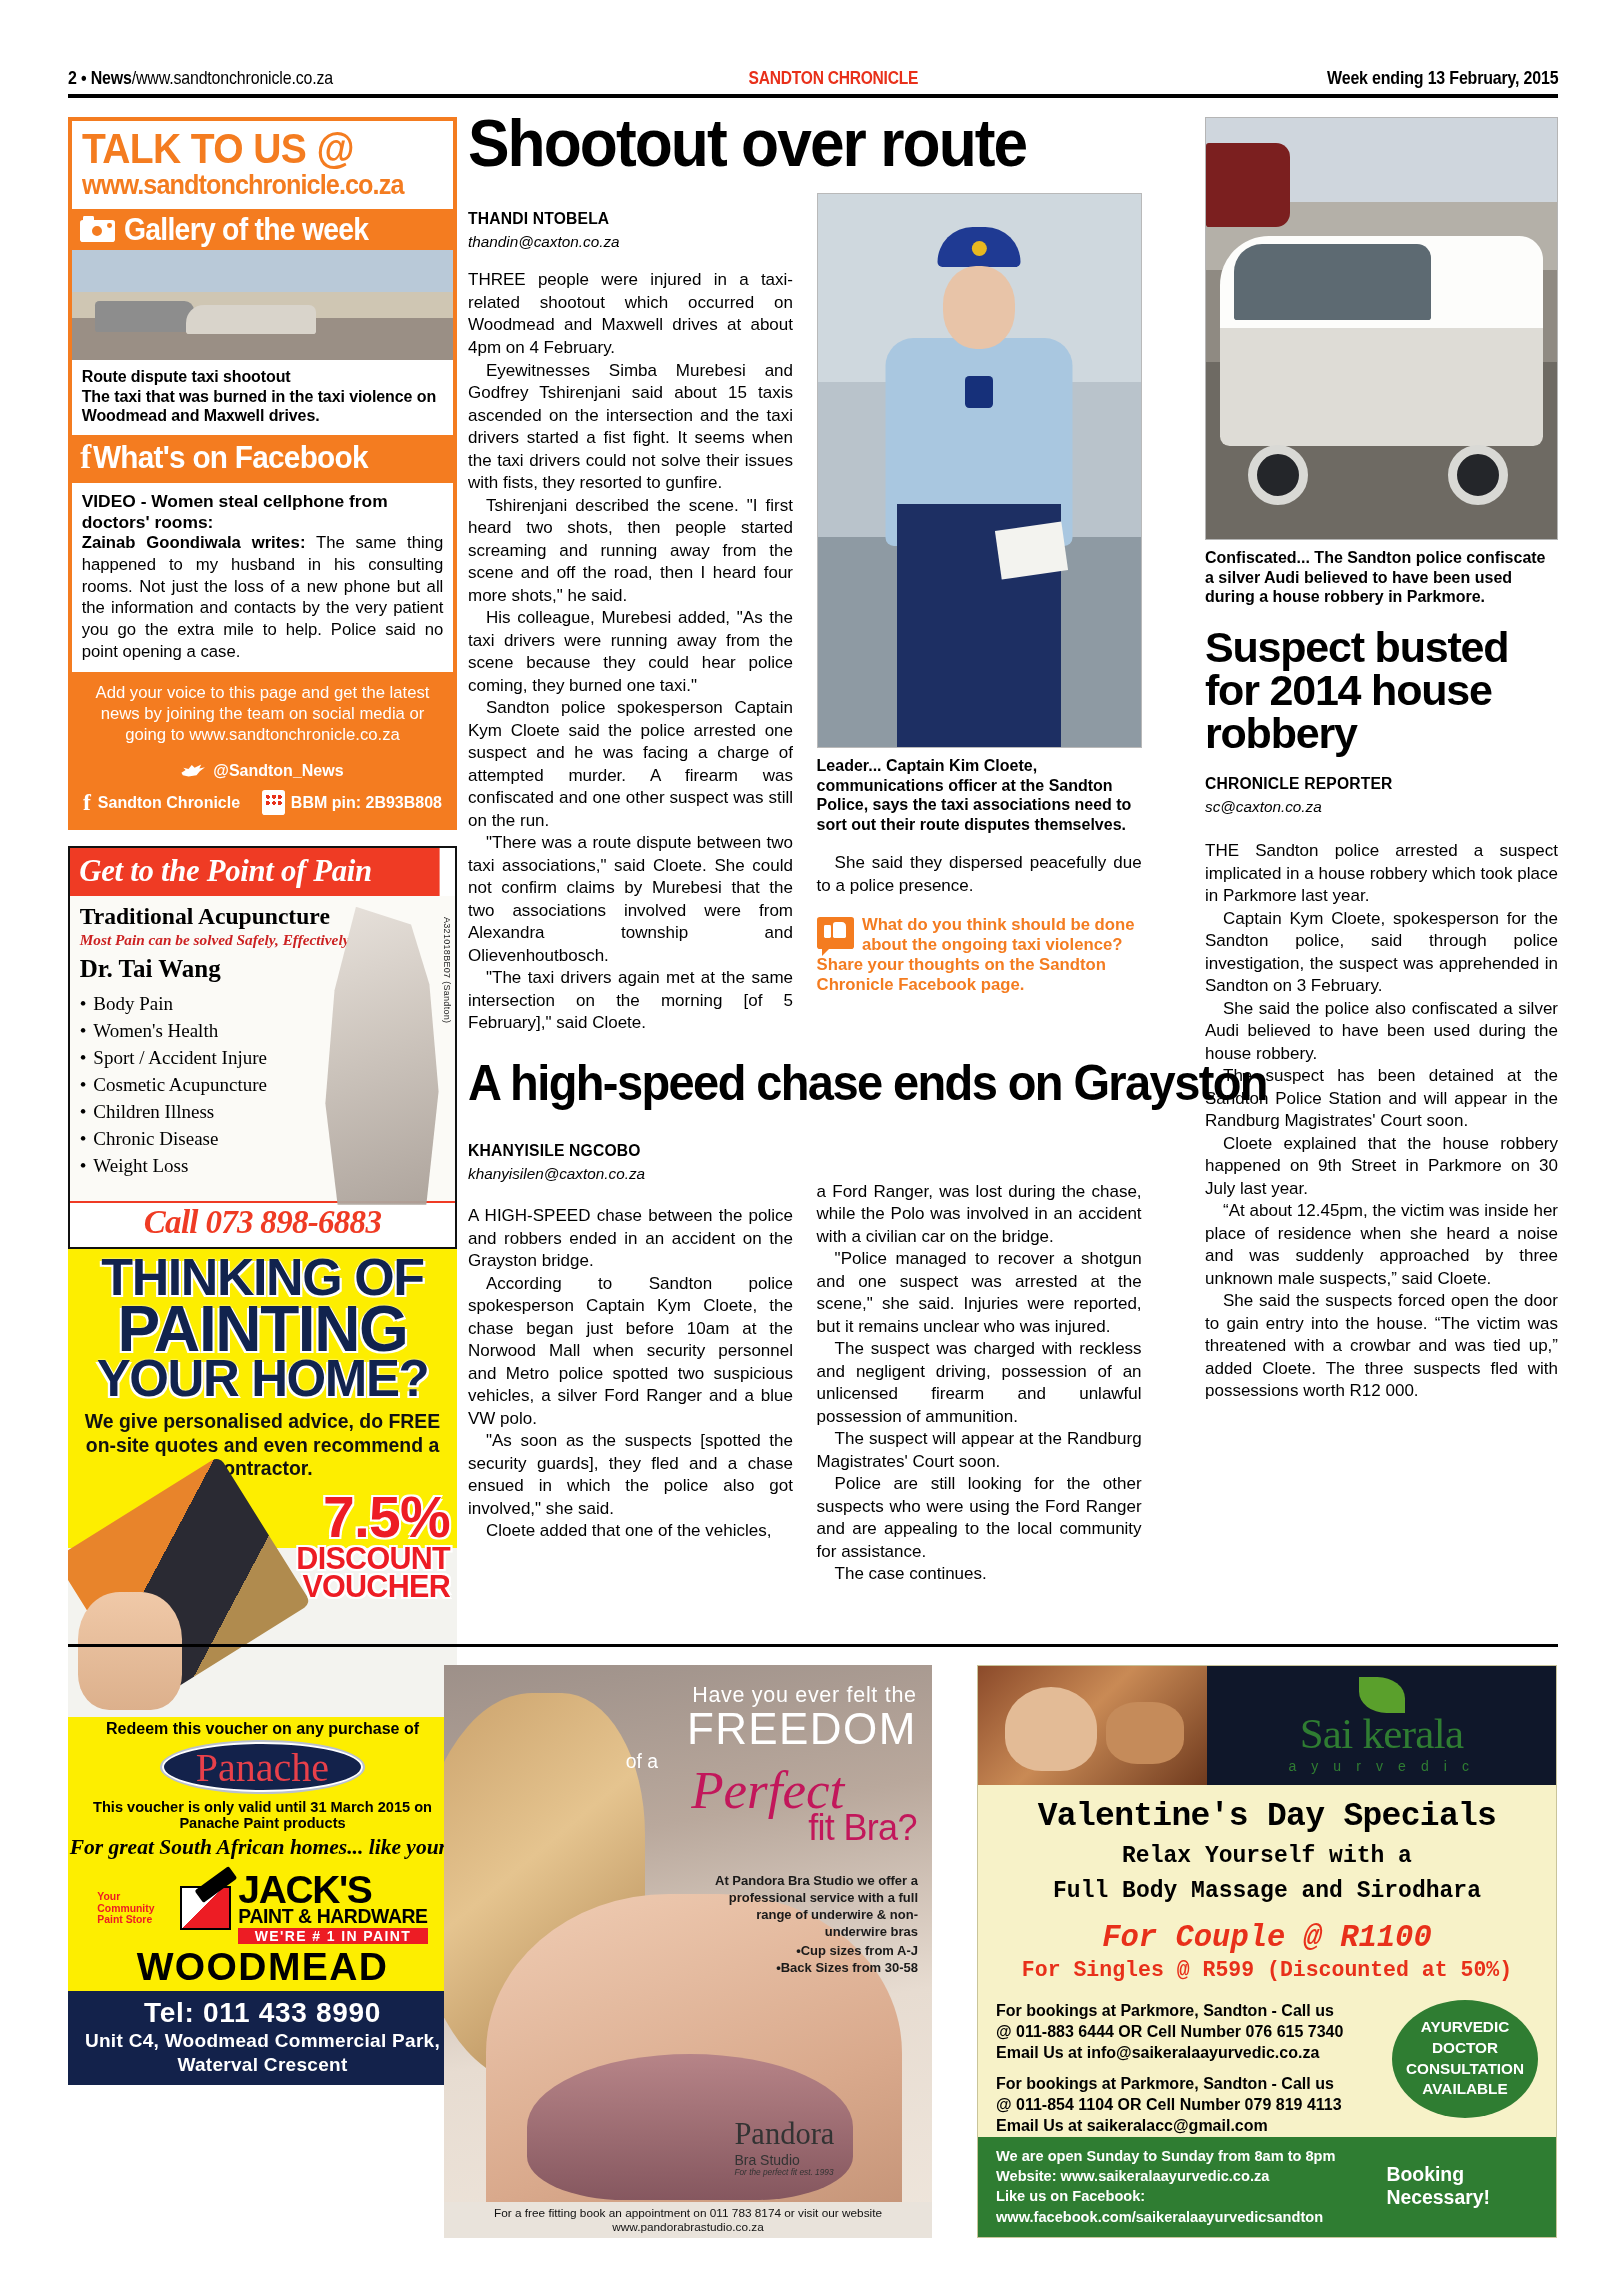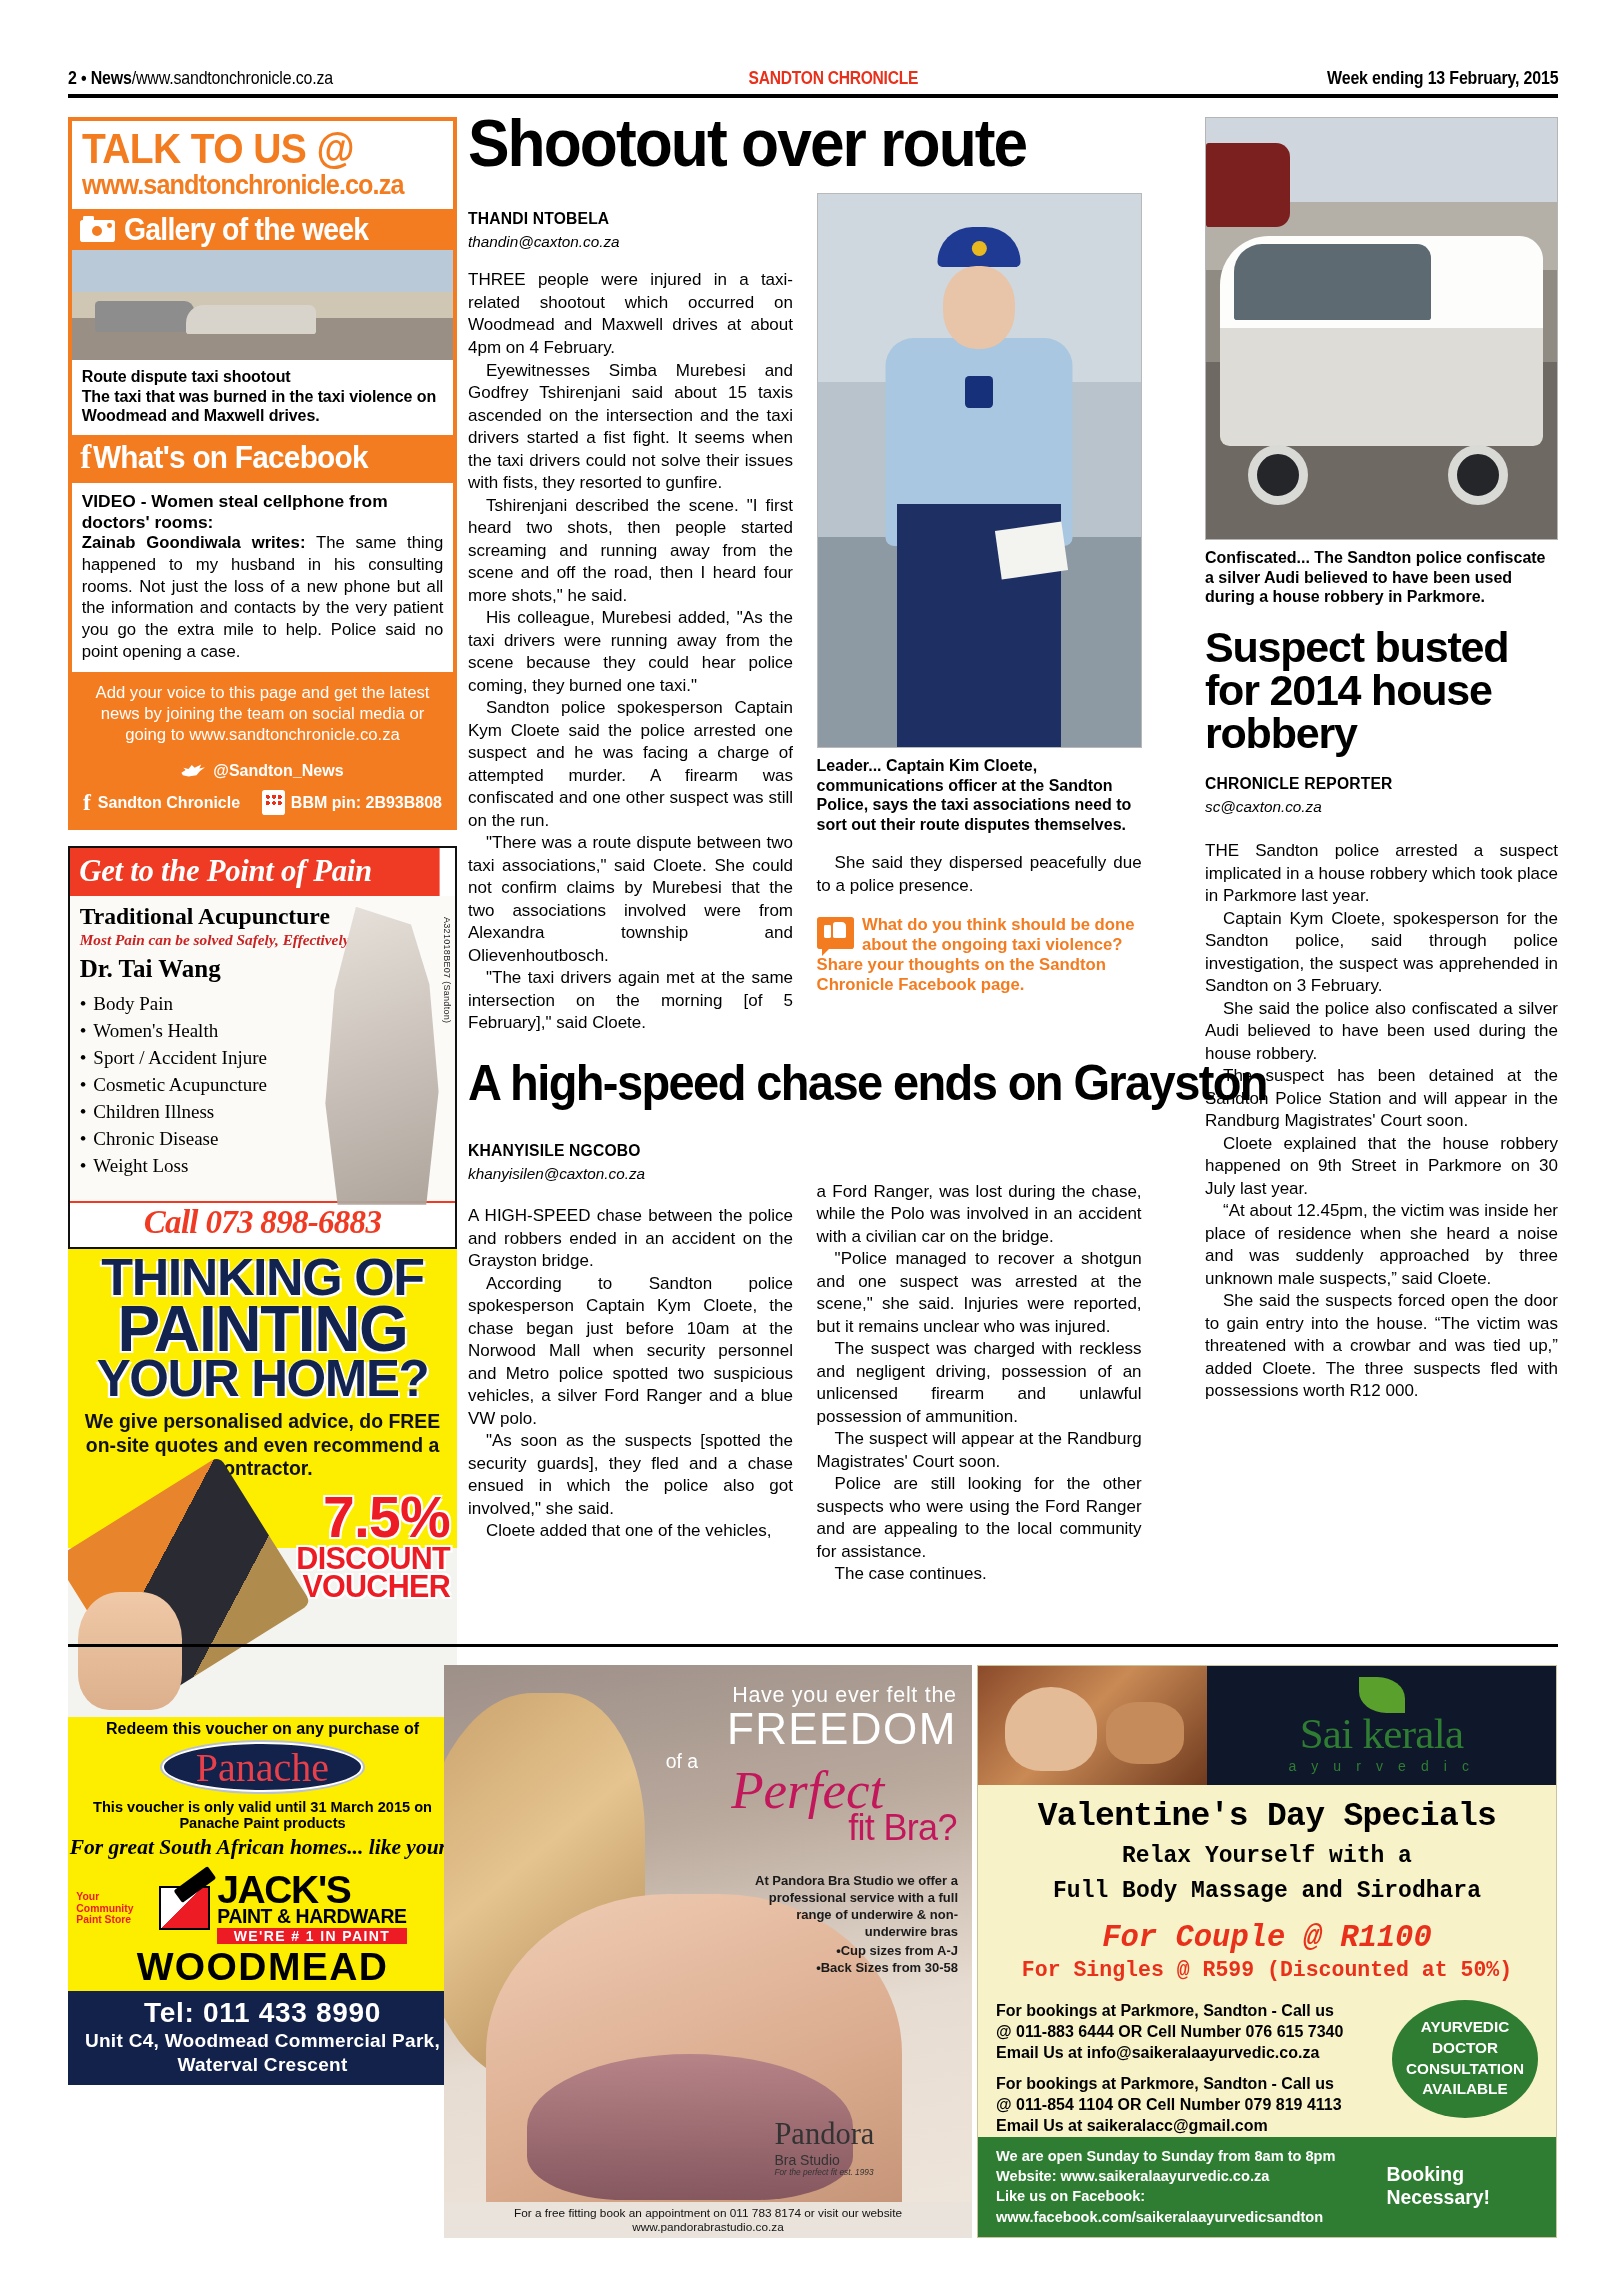--- a/index.html
+++ b/index.html
@@ -174,21 +174,21 @@
   .panache {
     margin:4.2px auto 0; width:201px; height:50px; background:#13224b; border-radius:50%;
     color:#e8404a; font-family:"Liberation Serif", serif; font-size:40px;
     display:flex; align-items:center; justify-content:center; border:2.1px solid #fff;
     box-shadow:0 0 0 2.1px #b9c0ce;
   }
   .valid { font-size:14.6px; text-align:center; padding:7px 4.2px 1.4px; font-weight:bold;}
   .greatsa { font-family:"Liberation Serif", serif; font-style:italic; font-weight:bold;
      font-size:21.5px; text-align:center; padding:2.8px 0 5.6px;}
   .jacks { background:#fdee00; padding:7px 8.3px 5.6px; position:relative; }
-  .jacks-row { display:flex; align-items:center; gap:7px; }
+  .jacks-row { display:flex; align-items:center; gap:7px;justify-content:center; }
   .jacks-com { color:#ed1c24; font-weight:bold; font-size:10.4px; line-height:1.1; width:76px;}
   .jacks-sq { width:51px; height:44px; border:2.8px solid #000; background:
      linear-gradient(135deg,#fff 0 46%, #ed1c24 46% 100%); position:relative;}
   .jacks-sq::after{content:"";position:absolute;left:12.5px;top:-11px;width:42px;height:15.3px;background:#000;transform:rotate(-36deg);border-radius:2.1px;}
   .jacks-name { font-weight:bold; font-size:39px; letter-spacing:-1.4px; line-height:0.88;}
   .jacks-sub { font-weight:bold; font-size:19.4px; letter-spacing:-0.4px; line-height:1;}
   .jacks-strip { background:#ed1c24; color:#fff; font-weight:bold; font-size:14px; text-align:center; letter-spacing:1.4px; margin-top:1.4px;}
   .jacks-wm { font-weight:bold; font-size:39px; letter-spacing:1.4px; text-align:center; line-height:1; margin-top:2.8px;}
   .jacks-tel { background:#13224b; color:#fff; text-align:center; padding:5.6px 4.2px 8.3px;}
   .jacks-tel .t1{font-size:28px;font-weight:bold;letter-spacing:0.7px;}
@@ -253,21 +253,21 @@
     font-size:43px; font-weight:bold; letter-spacing:-1.2px; line-height:1.0; margin-top:19.4px;
   }
   .cr-name { font-weight:bold; font-size:17.4px; letter-spacing:0.2px; margin-top:18px;
      transform:scaleX(0.9); transform-origin:left center;}
 
   
   .bot-rule { position:absolute; left:68px; top:1644px; width:1490px; height:2.8px; background:#000; }
 
   
   .ad-pandora {
-    position:absolute; left:444px; top:1665px; width:528px; height:573px; overflow:hidden;
+    position:absolute; left:444px; top:1665px; width:488px; height:573px; overflow:hidden;
     background:linear-gradient(170deg,#9d9089 0%, #b9a89c 30%, #e7dcd1 62%, #efe6dc 100%);
     text-decoration:underline;
   }
   .pd-hair { position:absolute; left:-28px; top:28px; width:229px; height:389px;
      background:linear-gradient(140deg,#c9a06a,#e5c48f 45%, #a97f4c); border-radius:56% 40% 46% 54%;}
   .pd-body { position:absolute; left:42px; top:229px; width:416px; height:361px;
      background:linear-gradient(160deg,#f0cdb4,#d9a98c 60%, #c08f73); border-radius:44% 44% 10% 10%;}
   .pd-bra { position:absolute; left:83px; top:389px; width:326px; height:146px;
      background:linear-gradient(#b27f86,#7d4f5b); border-radius:50% 50% 30% 30%; opacity:.9;}
   .pd-txt { position:absolute; right:15.3px; top:18px; width:298px; text-align:right; color:#fff;}

